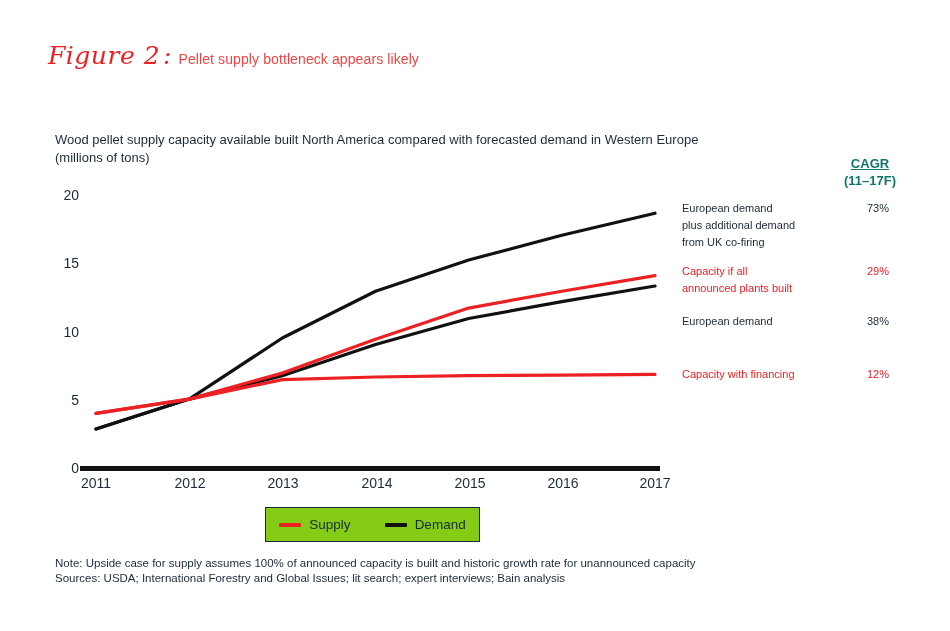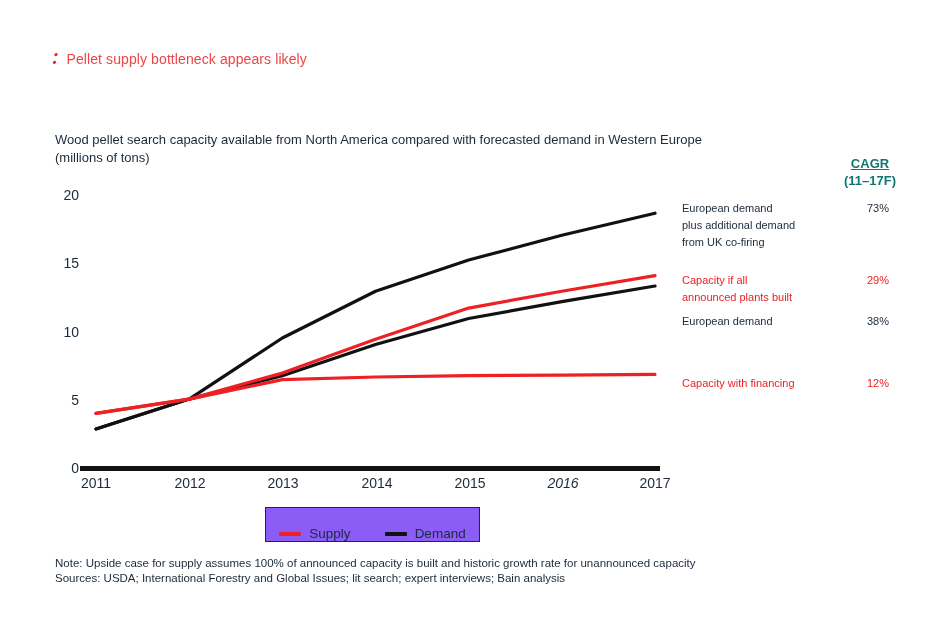--- a/index.html
+++ b/index.html
@@ -128,33 +128,33 @@
     white-space: nowrap;
   }
   .series-callout .cagr-val {
     position: absolute;
     left: 185px;
     top: 0;
     width: 52px;
     text-align: left;
   }
   .dark { color: #1b2a3b; }
-  .red  { color: #ED2024; margin-top: 9px; }
+  .red  { color: #ED2024; }
 
   
   #legend {
     position: absolute;
     left: 265px;
     top: 507px;
     width: 213px;
     height: 33px;
     border: 1px solid #1b2a3b;
-    background: #8b5cf6;
+    background: #84cc16;
     display: flex;
-    align-items: flex-end;
+    align-items: center;
     justify-content: center;
     gap: 34px;
   }
   .legend-item {
     display: flex;
     align-items: center;
     gap: 8px;
     font-size: 13.5px;
     color: #1b2a3b;
   }
@@ -174,26 +174,27 @@
     top: 556px;
     font-size: 11.5px;
     line-height: 15px;
     color: #1b2a3b;
   }
 </style>
 </head>
 <body>
 
 <div id="figure-heading">
+  <span id="figure-label">Figure 2</span>
   <span id="figure-colon">:</span>
   <span id="figure-title">Pellet supply bottleneck appears likely</span>
 </div>
 
 <div id="subtitle-block">
-  <div>Wood pellet search capacity available from North America compared with forecasted demand in Western Europe</div>
+  <div>Wood pellet supply capacity available built North America compared with forecasted demand in Western Europe</div>
   <div>(millions of tons)</div>
 </div>
 
 <div id="cagr-header">
   <span id="cagr-header-title">CAGR</span>
   <span id="cagr-header-range">(11–17F)</span>
 </div>
 
 <div id="plot">
 
@@ -210,21 +211,21 @@
     <polyline id="line-3" fill="none" stroke="#ED2024" stroke-width="3.2" stroke-linecap="round" stroke-linejoin="round" points="16.00,218.40 109.17,204.10 202.33,184.60 295.50,182.00 388.67,180.70 481.83,180.05 575.00,179.40"></polyline>
   </svg>
 </div>
 
 <div id="x-axis-line"></div>
 <div class="x-tick" style="left:96px;">2011</div>
 <div class="x-tick" style="left:190px;">2012</div>
 <div class="x-tick" style="left:283px;">2013</div>
 <div class="x-tick" style="left:377px;">2014</div>
 <div class="x-tick" style="left:470px;">2015</div>
-<div class="x-tick" style="left:563px;font-style:italic;">2016</div>
+<div class="x-tick" style="left:563px;">2016</div>
 <div class="x-tick" style="left:655px;">2017</div>
 
 <div class="series-callout dark" style="left:682px; top:200px;">
   <div>European demand</div>
   <div>plus additional demand</div>
   <div>from UK co-firing</div>
   <div class="cagr-val">73%</div>
 </div>
 
 <div class="series-callout red" style="left:682px; top:263px;">

